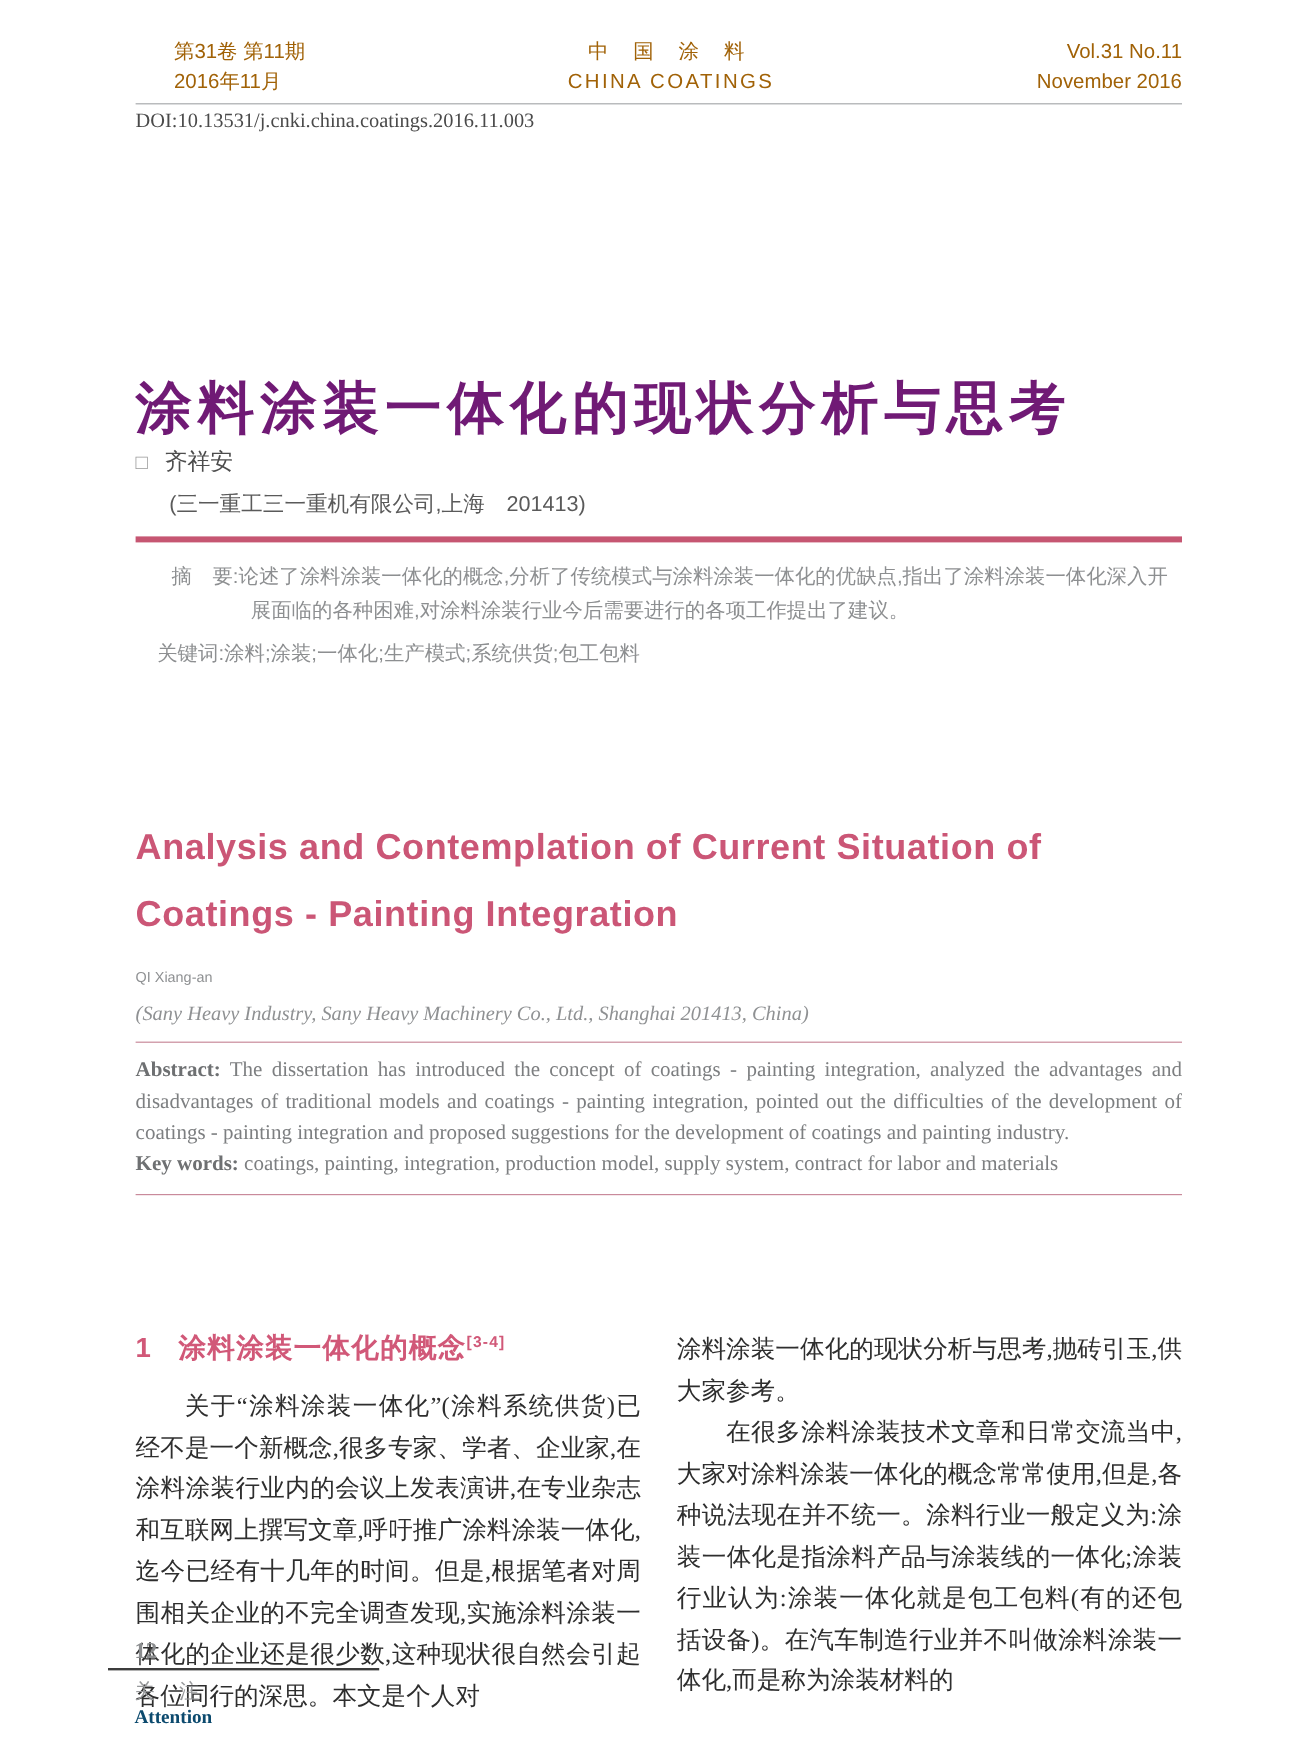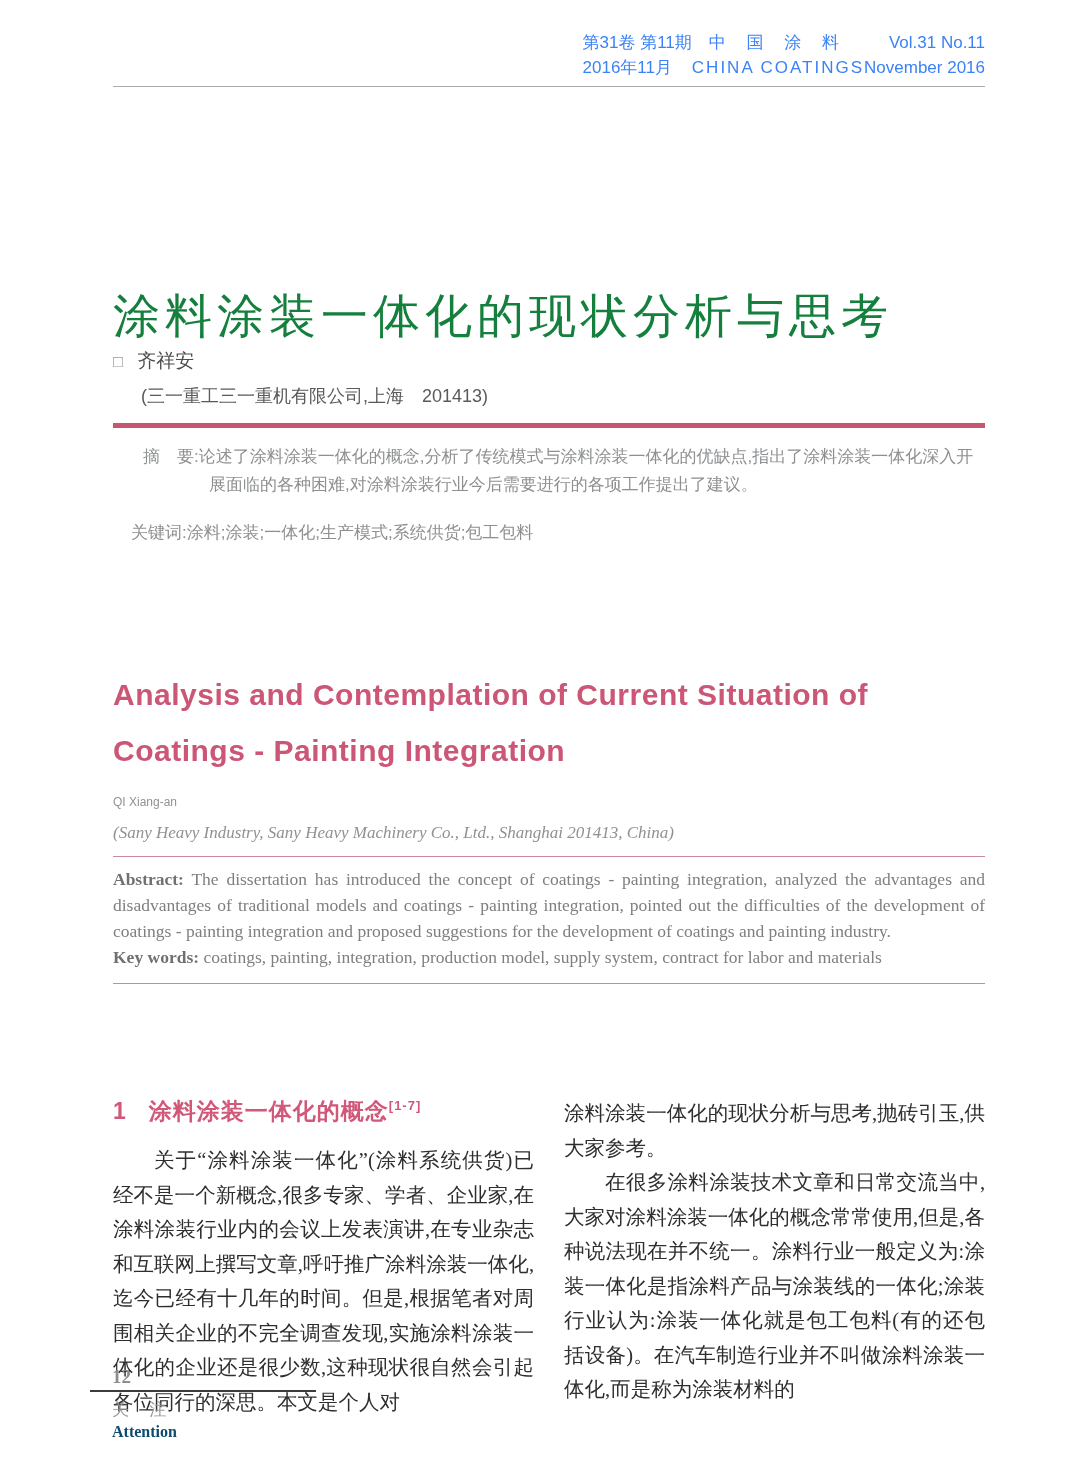--- a/index.html
+++ b/index.html
@@ -10,50 +10,50 @@
     font-family: "Liberation Sans", sans-serif;
     color: #333;
   }
   .page {
     width: 1075px; height: 1459px;
     padding: 30px 90px 0 113px;
     position: relative;
   }
   
   .jheader {
-    display: flex; justify-content: flex-end; align-items: flex-start;
-    color: #3b82f6; font-size: 17px; line-height: 25px;
+    display: flex; justify-content: space-between; align-items: flex-start;
+    color: #a16207; font-size: 17px; line-height: 25px; margin-left: 32px;
   }
   .jheader .col { white-space: nowrap; }
   .jheader .center { text-align: center; letter-spacing: 2px; }
   .jheader .center .cn { letter-spacing: 8px; }
   .jheader .right { text-align: right; }
   .header-rule { border: none; border-top: 1px solid #a9abad; margin-top: 6px; }
   .doi { font-family: "Liberation Serif", serif; color: #4a4a4a; font-size: 17px; margin-top: 4px; }
 
   
   .cn-title {
     margin-top: 198px;
-    color: #15803d;
-    font-size: 47px; font-weight: 400;
+    color: #701a75;
+    font-size: 47px; font-weight: 700;
     letter-spacing: 5px;
     font-family: "Liberation Sans", sans-serif;
   }
   .author-line { font-size: 19px; color: #4d4d4d; }
   .author-line .marker { color: #9a9a9a; margin-right: 14px; font-size: 17px; }
   .affil-cn { margin-top: 10px; padding-left: 28px; font-size: 18px; color: #5a5a5a; }
   .thick-rule { margin-top: 15px; height: 5px; background: #c65672; border: none; }
 
   
   .abs-cn {
     margin-top: 15px;
     color: #8d8f91; font-size: 17px; line-height: 28px;
   }
   .abs-cn .abstract-p { padding-left: 96px; text-indent: -66px; }
-  .abs-cn .kw { padding-left: 18px; margin-top: 20px; }
+  .abs-cn .kw { padding-left: 18px; margin-top: 8px; }
   .abs-cn .meta { padding-left: 18px; margin-top: 8px; display: flex; }
   .abs-cn .meta .m1 { width: 310px; }
   .abs-cn .meta .m2 { width: 245px; }
 
   
   .en-title {
     margin-top: 120px;
     color: #cb5676; font-size: 30px; font-weight: 700;
     line-height: 56px; letter-spacing: 0.5px;
     font-family: "Liberation Sans", sans-serif;
@@ -123,20 +123,21 @@
     <div class="col center">
       <div class="cn">中 国 涂 料</div>
       <div>CHINA COATINGS</div>
     </div>
     <div class="col right">
       <div>Vol.31  No.11</div>
       <div>November  2016</div>
     </div>
   </div>
   <hr class="header-rule">
+  <div class="doi">DOI:10.13531/j.cnki.china.coatings.2016.11.003</div>
 
   <h1 class="cn-title">涂料涂装一体化的现状分析与思考</h1>
 
   <div class="author-line">
     <span class="marker">□</span><span>齐祥安</span>
   </div>
   <div class="affil-cn">(三一重工三一重机有限公司,上海　201413)</div>
 
   <hr class="thick-rule">
 
@@ -157,21 +158,21 @@
   <div class="abs-en">
     <p><b>Abstract:</b><span> The dissertation has introduced the concept of coatings - painting integration, analyzed the advantages and disadvantages of traditional models and coatings - painting integration, pointed out the difficulties of the development of coatings - painting integration and proposed suggestions for the development of coatings and painting industry.</span></p>
     <p><b>Key words:</b><span> coatings, painting, integration, production model, supply system, contract for labor and materials</span></p>
   </div>
 
   <hr class="thin-rule">
 
   <div class="body-cols">
     <div class="bcol">
       <div class="sec-head">
-        <span class="num">1</span><span>涂料涂装一体化的概念</span><sup>[1-7]</sup>
+        <span class="num">1</span><span>涂料涂装一体化的概念</span><sup>[3-4]</sup>
       </div>
       <p class="bodytext indent">关于“涂料涂装一体化”(涂料系统供货)已经不是一个新概念,很多专家、学者、企业家,在涂料涂装行业内的会议上发表演讲,在专业杂志和互联网上撰写文章,呼吁推广涂料涂装一体化,迄今已经有十几年的时间。但是,根据笔者对周围相关企业的不完全调查发现,实施涂料涂装一体化的企业还是很少数,这种现状很自然会引起各位同行的深思。本文是个人对</p>
 
     </div>
     <div class="bcol">
       <p class="bodytext">涂料涂装一体化的现状分析与思考,抛砖引玉,供大家参考。</p>
       <p class="bodytext indent">在很多涂料涂装技术文章和日常交流当中,大家对涂料涂装一体化的概念常常使用,但是,各种说法现在并不统一。涂料行业一般定义为:涂装一体化是指涂料产品与涂装线的一体化;涂装行业认为:涂装一体化就是包工包料(有的还包括设备)。在汽车制造行业并不叫做涂料涂装一体化,而是称为涂装材料的</p>
     </div>
   </div>
 

